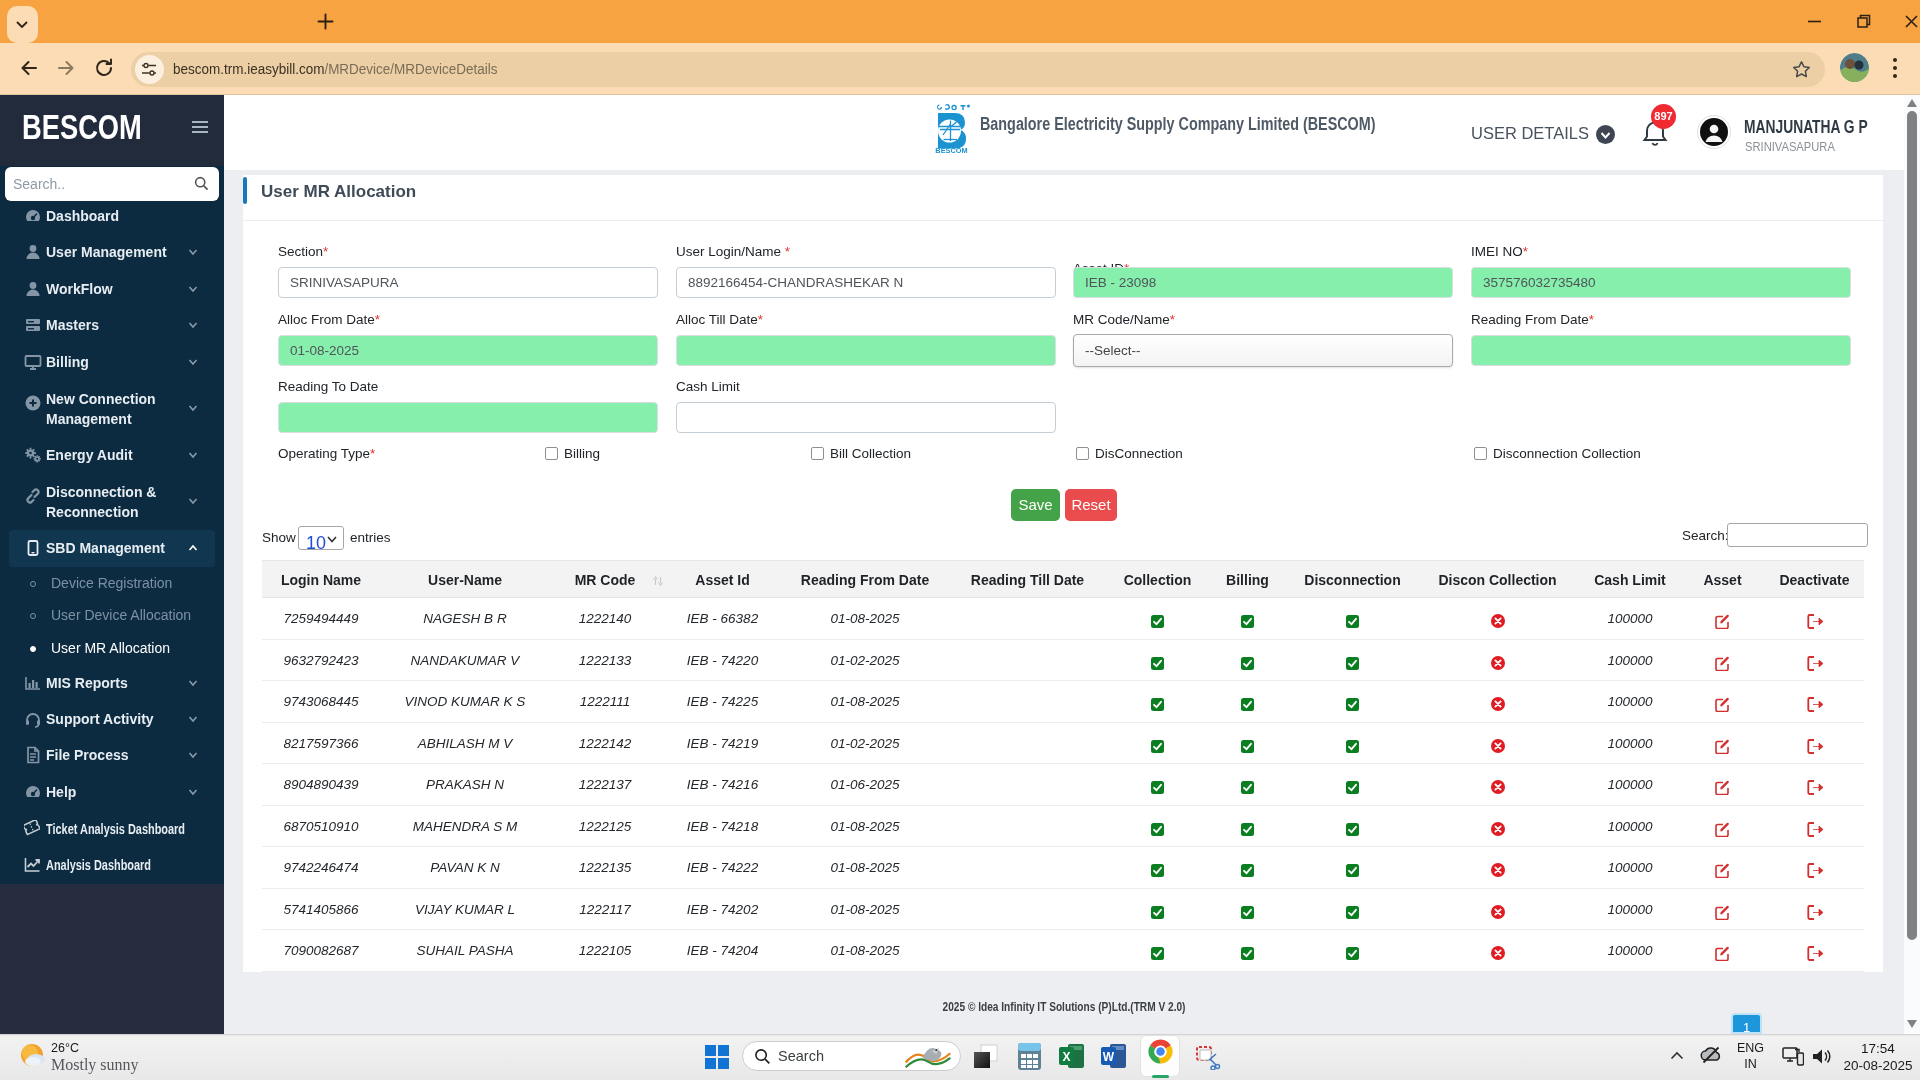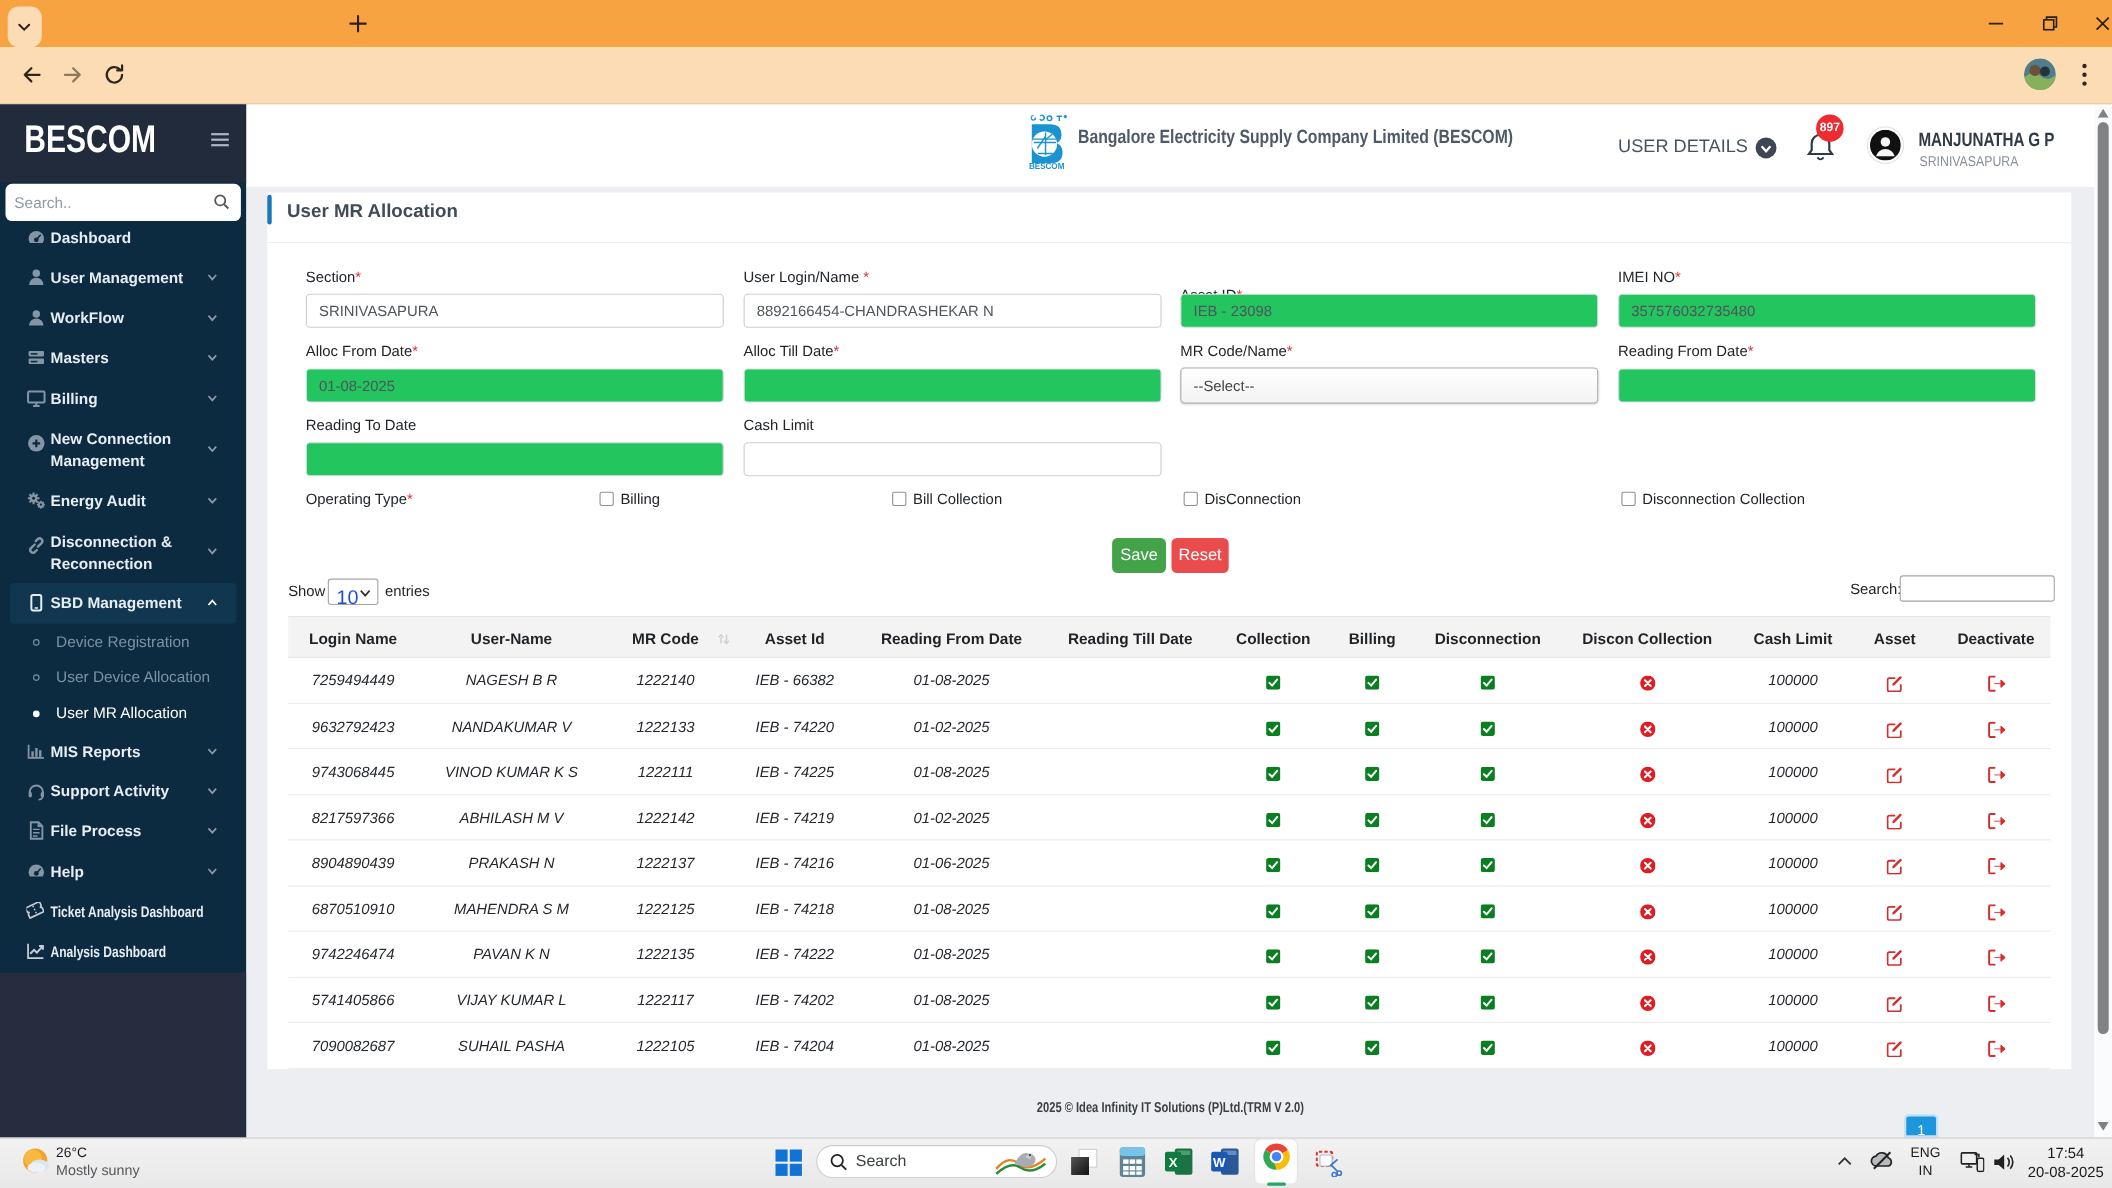--- a/index.html
+++ b/index.html
@@ -43,42 +43,42 @@
 
 #apphead { position:absolute; left:224px; top:95px; width:1680px; height:75px; background:#fff; }
 #appbody { position:absolute; left:224px; top:170px; width:1680px; height:864px; background:#ECEEF1; }
 #card { position:absolute; left:19px; top:5px; width:1640px; height:797px; background:#fff; }
 #cardbar { position:absolute; left:0; top:2px; width:4px; height:27px; background:#1878B8; border-radius:2px; }
 #cardttl { position:absolute; left:18px; top:7px; font-size:17px; font-weight:bold; color:#3F4B57; }
 #cardhr { position:absolute; left:0; top:45px; width:1640px; height:1px; background:#EDEDED; }
 .lbl { position:absolute; font-size:13.5px; color:#212529; white-space:nowrap; }
 .lbl b { color:#E03131; font-weight:normal; }
 .inp { position:absolute; width:380px; height:31px; border:1px solid #C6CED5; border-radius:4px; background:#fff; font-size:13.5px; color:#4F555B; line-height:29px; padding-left:11px; }
-.inp.dis { background:#22c55e; border-color:#D9DEE3; }
+.inp.dis { background:#86efac; border-color:#D9DEE3; }
 .cbx { position:absolute; width:13px; height:13px; border:1px solid #8a9196; border-radius:2px; background:#fff; }
 .cblbl { position:absolute; font-size:13.5px; color:#212529; }
 .btn { position:absolute; height:32px; border-radius:5px; color:#fff; font-size:15px; text-align:center; line-height:32px; }
 
 #tbl { position:absolute; left:19px; top:385px; width:1602px; }
 #thead { position:absolute; left:0; top:0; width:1602px; height:38px; background:#F3F3F3; border-top:1px solid #E6E6E6; border-bottom:1px solid #E6E6E6; }
 .th { position:absolute; top:11px; font-size:14px; font-weight:bold; color:#1f2327; text-align:center; }
 .tr { position:absolute; left:0; width:1602px; height:41.5px; border-bottom:1px solid #ECECEC;font-style:italic; }
 .td { position:absolute; top:13px; font-size:13.5px; color:#24282c; text-align:center; }
 .tdi { position:absolute; top:16px; text-align:center; }
 
 #ftr { position:absolute; left:0; top:829px; width:1680px; text-align:center; font-size:13px; font-weight:bold; color:#3a3f44; transform:scaleX(0.78); }
 #pg1 { position:absolute; left:1507px; top:843px; width:31px; height:21px; background:#1E96DC; border:2px solid #BFE2F8; border-radius:4px 4px 0 0; color:#fff; font-size:13px; text-align:center; line-height:26px; }
 
 #scroll { position:absolute; left:1904px; top:95px; width:16px; height:939px; background:#FAFBFC; }
 #scroll .thumb { position:absolute; left:3px; top:16px; width:10px; height:829px; background:#808284; border-radius:5px; }
 
 #taskbar { position:absolute; left:0; top:1034px; width:1920px; height:46px; background:linear-gradient(180deg,#c9c9c9 0,#f2f2f2 2px,#e8e8e8 100%); }
 #weather { position:absolute; left:19px; top:8px; }
 #wtxt1 { position:absolute; left:51px; top:7px; font-size:12.5px; color:#1a1a1a; }
-#wtxt2 { position:absolute; left:51px; top:21.5px; font-size:13px; color:#54575c; }
+#wtxt2 { position:absolute; left:51px; top:21.5px; font-size:16px; color:#54575c;font-family:Liberation Serif, serif; }
 #winlogo { position:absolute; left:705px; top:11px; width:24px; height:24px; }
 #winlogo i { position:absolute; width:11px; height:11px; background:#1173D3; }
 #tsearch { position:absolute; left:742px; top:7px; width:219px; height:30px; background:#fff; border:1px solid #CDCDCD; border-radius:15px; }
 #tsearch span { position:absolute; left:35px; top:6px; font-size:14.5px; color:#3c4043; }
 #clock { position:absolute; left:1803px; top:6px; width:150px; text-align:center; font-size:13.5px; color:#1a1a1a; line-height:17px; }
 .tbico { position:absolute; top:9px; }
 </style>
 </head>
 <body>
 
@@ -102,20 +102,34 @@
   <svg class="nav" style="left:18px" width="22" height="22" viewBox="0 0 22 22">
       <path d="M18 11 H5 M10.5 5 L4.5 11 L10.5 17" stroke="#2F2519" stroke-width="2" fill="none" stroke-linecap="round" stroke-linejoin="round"></path>
     </svg>
   <svg class="nav" style="left:55px" width="22" height="22" viewBox="0 0 22 22">
       <path d="M4 11 H17 M11.5 5 L17.5 11 L11.5 17" stroke="#8C7A5F" stroke-width="2" fill="none" stroke-linecap="round" stroke-linejoin="round"></path>
     </svg>
   <svg class="nav" style="left:93px" width="22" height="22" viewBox="0 0 22 22">
       <path d="M18 11 a7 7 0 1 1 -2.05-4.95" stroke="#2F2519" stroke-width="2" fill="none" stroke-linecap="round"></path>
       <path d="M18 2.5 V7 H13.5" stroke="#2F2519" stroke-width="2" fill="none" stroke-linecap="round" stroke-linejoin="round"></path>
     </svg>
+  <div id="urlpill">
+    <div id="tunec">
+        <svg width="17" height="17" viewBox="0 0 17 17" style="position:absolute;left:6px;top:6px">
+          <circle cx="5" cy="4.5" r="2" fill="none" stroke="#3d3223" stroke-width="1.4"></circle>
+          <path d="M7.3 4.5 H15 M1 4.5 H2.7" stroke="#3d3223" stroke-width="1.4"></path>
+          <circle cx="11" cy="12" r="2" fill="none" stroke="#3d3223" stroke-width="1.4"></circle>
+          <path d="M1 12 H8.7 M13.3 12 H15" stroke="#3d3223" stroke-width="1.4"></path>
+        </svg>
+      </div>
+    <span id="urltxt">bescom.trm.ieasybill.com<span class="dim">/MRDevice/MRDeviceDetails</span></span>
+    <svg id="star" width="19" height="19" viewBox="0 0 19 19">
+        <path d="M9.5 1.8 L11.9 6.7 L17.3 7.4 L13.4 11.2 L14.3 16.6 L9.5 14 L4.7 16.6 L5.6 11.2 L1.7 7.4 L7.1 6.7 Z" fill="none" stroke="#4a4a4a" stroke-width="1.5" stroke-linejoin="round"></path>
+      </svg>
+  </div>
   <div id="prof"><svg width="29" height="29" viewBox="0 0 29 29">
         <circle cx="14.5" cy="14.5" r="14.5" fill="#4f7d8a"></circle>
         <path d="M0 18 Q8 10 15 16 T29 15 V29 H0 Z" fill="#86b05c"></path>
         <circle cx="10" cy="11" r="5" fill="#6d4f3a"></circle>
         <circle cx="19" cy="12" r="4.5" fill="#24323c"></circle>
       </svg></div>
   <div id="dots">
       <i style="top:0"></i>
       <i style="top:8px"></i>
       <i style="top:16px"></i>

